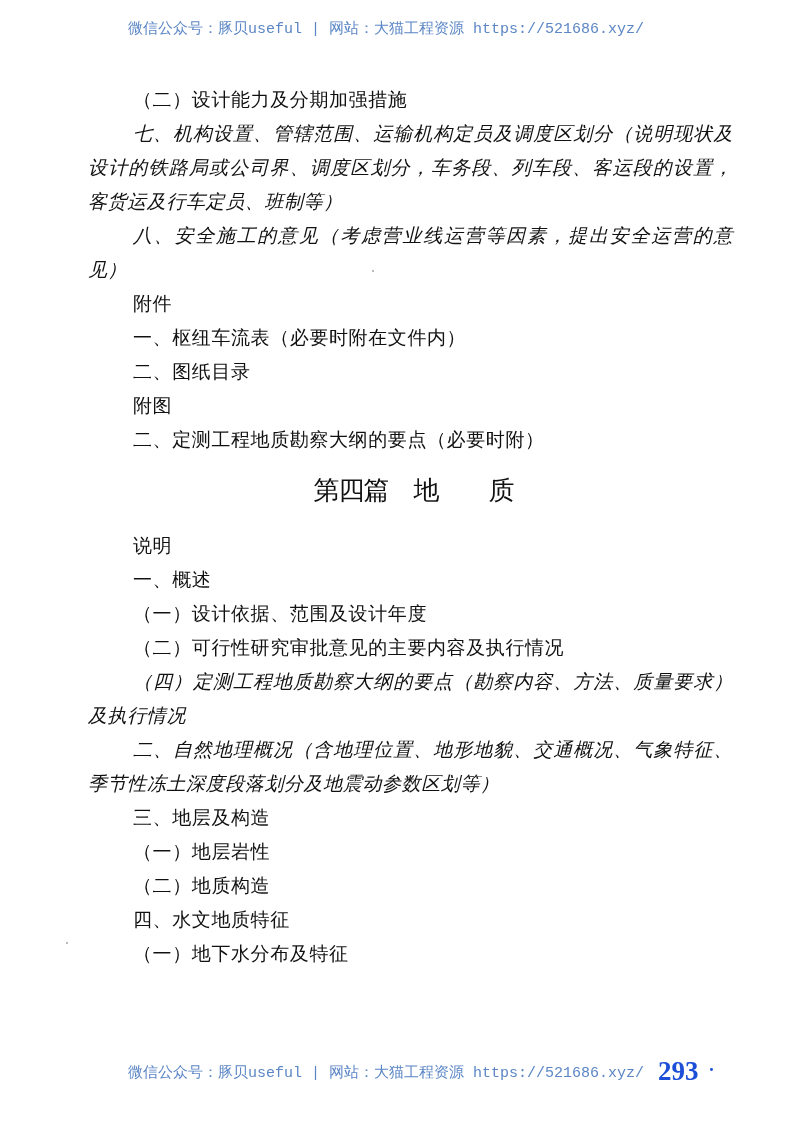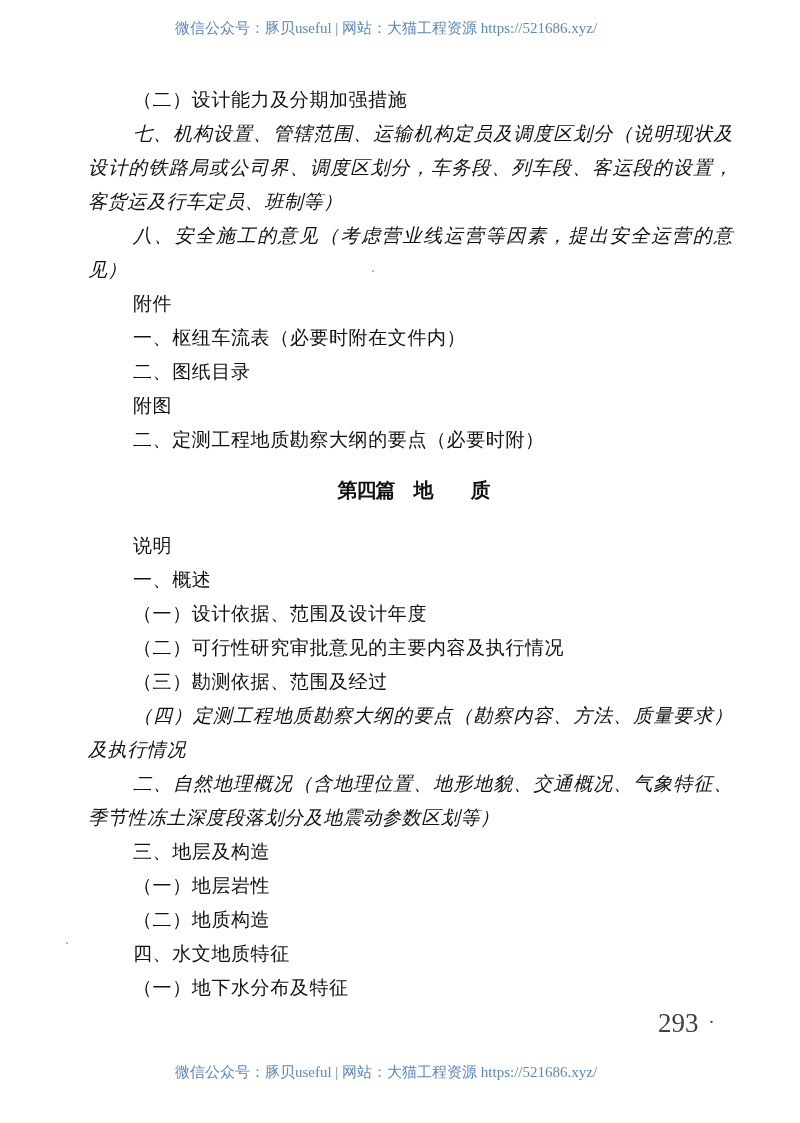--- a/index.html
+++ b/index.html
@@ -13,36 +13,37 @@
       position: relative;
       overflow: hidden;
       font-family: "DejaVu Serif", "Liberation Serif", serif;
       color: #111111;
     }
     .watermark {
       position: absolute;
       left: 0;
       width: 772px;
       text-align: center;
-      font-family: Liberation Serif, serif;
+      font-family: Liberation Mono, monospace;
       font-size: 15px;
       color: #5b86c5;
       letter-spacing: 0px;
       white-space: nowrap;
     }
     .watermark.top { top: 19px; }
     .watermark.bottom { top: 1063px; left: 0px; }
     .page-number {
       position: absolute;
-      top: 1008px;
+      top: 1056px;
       left: 658px;
       font-family: "Liberation Serif", "DejaVu Serif", serif;
       font-size: 27px;
-      color: #404040;
+      color: #1d4ed8;
       white-space: nowrap;
+      font-weight: bold;
     }
     .page-number .dot {
       display: inline-block;
       margin-left: 10px;
       font-size: 18px;
       vertical-align: 4px;
     }
     .content {
       position: absolute;
       top: 82px;
@@ -57,22 +58,22 @@
       text-align: justify;
       text-align-last: left;
       letter-spacing: 0.6px;
       white-space: normal;
       word-break: break-all;
     }
     .para.indent { text-indent: 45px; font-style: italic; }
     .para.hang { padding-left: 45px; }
     .section-title {
       font-family: "DejaVu Sans", "Liberation Sans", sans-serif;
-      font-weight: bold;
-      font-size: 20px;
+      font-weight: normal;
+      font-size: 26px;
       text-align: center;
       margin: 14px 0 18px 0;
       height: 40px;
       line-height: 40px;
       letter-spacing: -1px;
       white-space: pre;
       padding-left: 6px;
     }
     .faint-dot {
       position: absolute;
@@ -95,21 +96,20 @@
   <p class="para hang">二、图纸目录</p>
   <p class="para hang">附图</p>
   <p class="para hang">二、定测工程地质勘察大纲的要点（必要时附）</p>
 
   <div class="section-title">第四篇　地　　质</div>
 
   <p class="para hang">说明</p>
   <p class="para hang">一、概述</p>
   <p class="para hang">（一）设计依据、范围及设计年度</p>
   <p class="para hang">（二）可行性研究审批意见的主要内容及执行情况</p>
-  <p class="para hang">（三）勘测依据、范围及经过</p>
   <p class="para indent">（四）定测工程地质勘察大纲的要点（勘察内容、方法、质量要求）及执行情况</p>
   <p class="para indent">二、自然地理概况（含地理位置、地形地貌、交通概况、气象特征、季节性冻土深度段落划分及地震动参数区划等）</p>
   <p class="para hang">三、地层及构造</p>
   <p class="para hang">（一）地层岩性</p>
   <p class="para hang">（二）地质构造</p>
   <p class="para hang">四、水文地质特征</p>
   <p class="para hang">（一）地下水分布及特征</p>
 </div>
 
 <div class="faint-dot" style="left:66px; top:942px;"></div>

